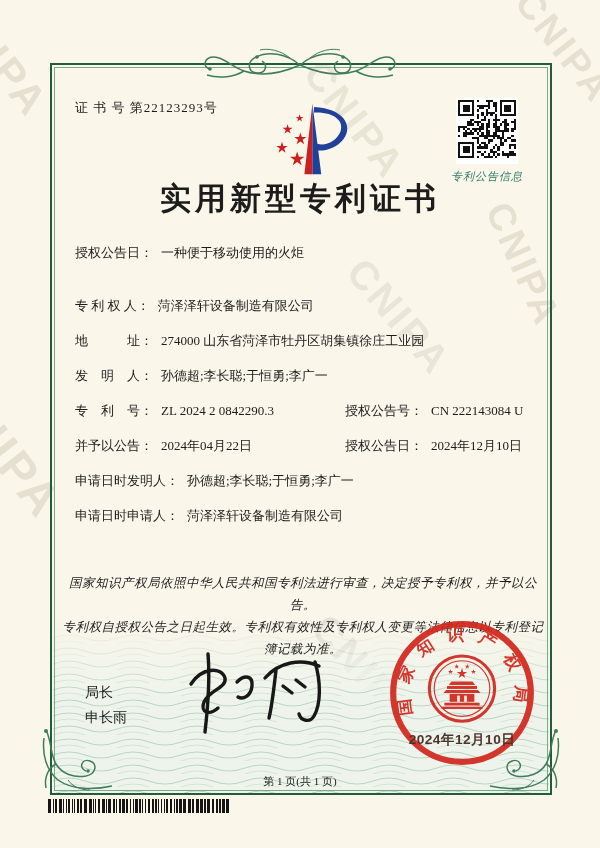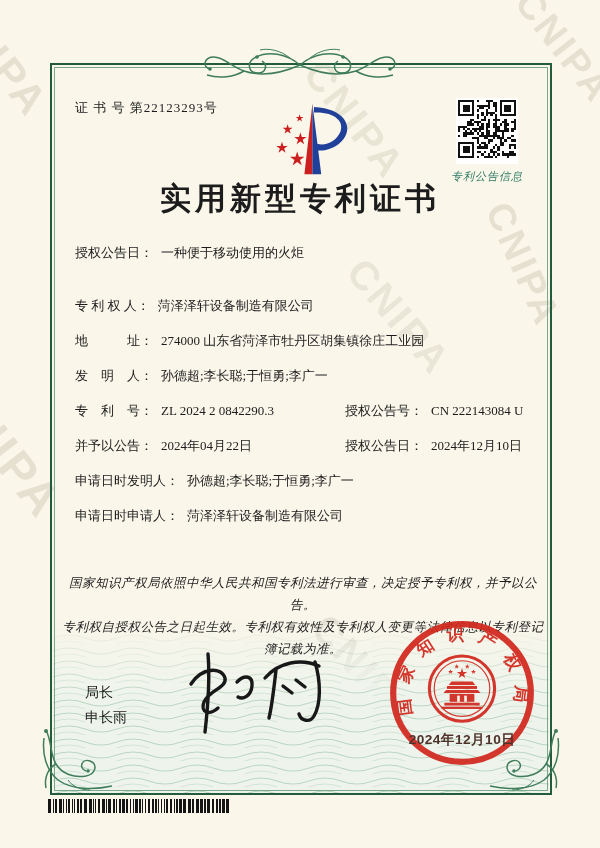--- a/index.html
+++ b/index.html
@@ -536,15 +536,16 @@
         <rect x="-14" y="6" width="28" height="9"></rect>
         <rect x="-5.5" y="8" width="3" height="7" fill="#faf6ea"></rect>
         <rect x="2.5" y="8" width="3" height="7" fill="#faf6ea"></rect>
         <rect x="-20" y="16" width="40" height="3.2"></rect>
         <rect x="-23" y="20.5" width="46" height="2.6"></rect>
       </g>
       <text x="85" y="143" text-anchor="middle" font-size="15.5" font-weight="bold" fill="#43251d" letter-spacing="0.5" font-family="'Liberation Sans','DejaVu Sans',sans-serif">2024年12月10日</text>
     </g>
   </svg>
 
+  <div class="page-num">第 1 页(共 1 页)</div>
 
   <div class="barcode" id="barcode"><span style="width:3px;margin-right:2px"></span><span style="width:1px;margin-right:1px"></span><span style="width:2px;margin-right:2px"></span><span style="width:3px;margin-right:1px"></span><span style="width:1px;margin-right:2px"></span><span style="width:1px;margin-right:1px"></span><span style="width:2px;margin-right:2px"></span><span style="width:1px;margin-right:1px"></span><span style="width:1px;margin-right:2px"></span><span style="width:2px;margin-right:1px"></span><span style="width:2px;margin-right:2px"></span><span style="width:3px;margin-right:2px"></span><span style="width:3px;margin-right:1px"></span><span style="width:1px;margin-right:1px"></span><span style="width:1px;margin-right:2px"></span><span style="width:2px;margin-right:2px"></span><span style="width:3px;margin-right:1px"></span><span style="width:1px;margin-right:1px"></span><span style="width:3px;margin-right:2px"></span><span style="width:2px;margin-right:1px"></span><span style="width:1px;margin-right:2px"></span><span style="width:2px;margin-right:1px"></span><span style="width:3px;margin-right:1px"></span><span style="width:2px;margin-right:2px"></span><span style="width:1px;margin-right:2px"></span><span style="width:1px;margin-right:1px"></span><span style="width:3px;margin-right:1px"></span><span style="width:2px;margin-right:1px"></span><span style="width:1px;margin-right:2px"></span><span style="width:1px;margin-right:2px"></span><span style="width:2px;margin-right:2px"></span><span style="width:2px;margin-right:1px"></span><span style="width:2px;margin-right:1px"></span><span style="width:1px;margin-right:2px"></span><span style="width:1px;margin-right:2px"></span><span style="width:1px;margin-right:1px"></span><span style="width:2px;margin-right:2px"></span><span style="width:2px;margin-right:2px"></span><span style="width:1px;margin-right:1px"></span><span style="width:2px;margin-right:1px"></span><span style="width:3px;margin-right:1px"></span><span style="width:3px;margin-right:2px"></span><span style="width:3px;margin-right:1px"></span><span style="width:2px;margin-right:2px"></span><span style="width:3px;margin-right:1px"></span><span style="width:3px;margin-right:1px"></span><span style="width:2px;margin-right:1px"></span><span style="width:3px;margin-right:2px"></span><span style="width:2px;margin-right:2px"></span><span style="width:2px;margin-right:1px"></span><span style="width:2px;margin-right:1px"></span><span style="width:3px;margin-right:1px"></span><span style="width:3px;margin-right:2px"></span></div>
 </div>
 
 </body></html>

